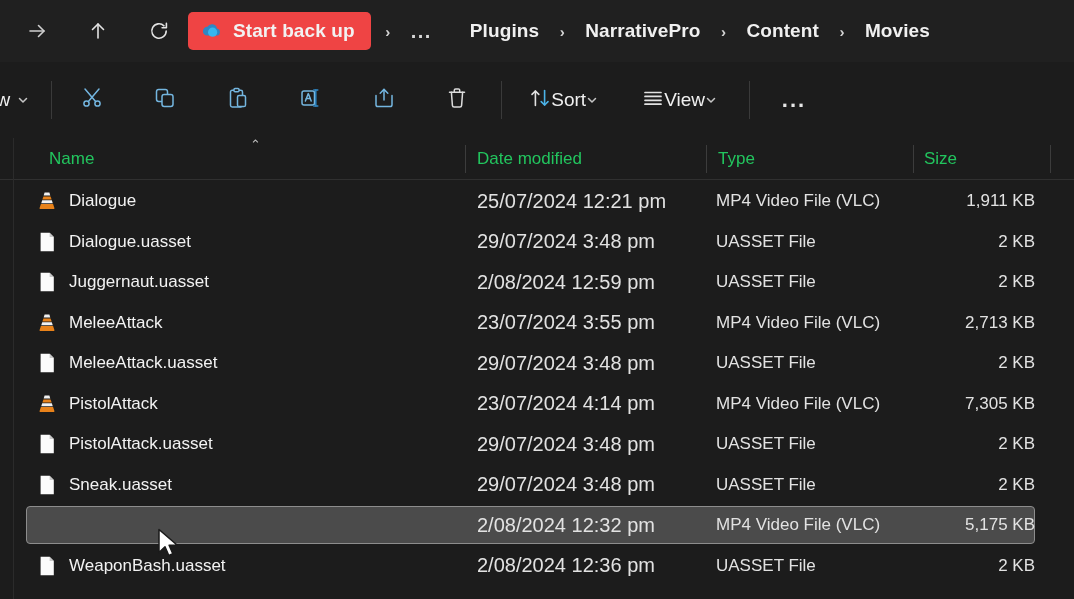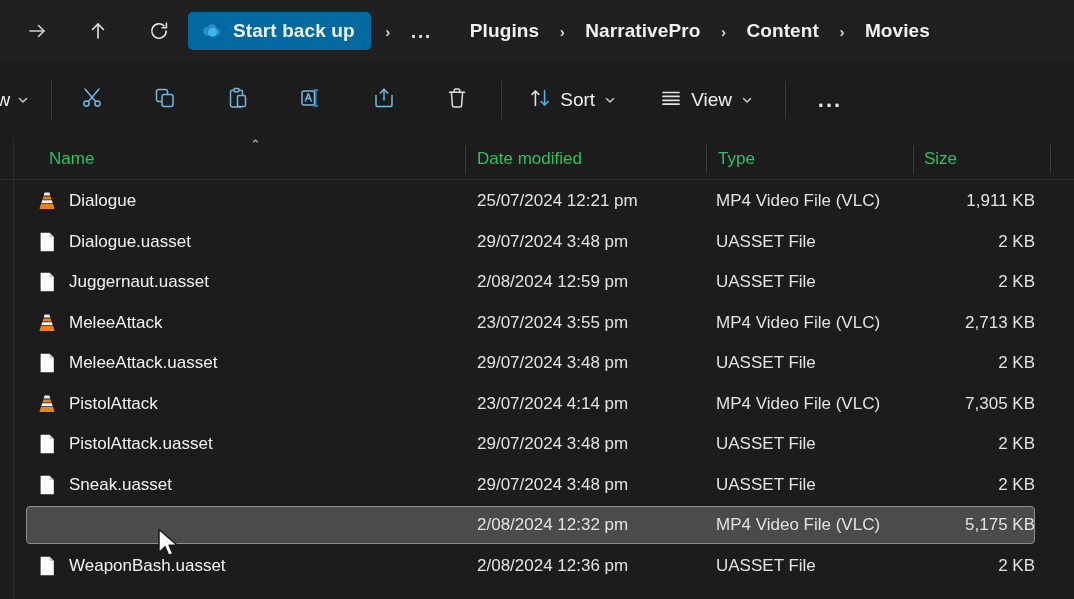--- a/index.html
+++ b/index.html
@@ -23,21 +23,21 @@
     border-radius: 5px; color: #cfcfcf;
   }
   .navbtn svg { display: block; }
   .nav-forward { margin-left: 16px; }
   .nav-up { margin-left: 19px; }
   .nav-refresh { margin-left: 19px; }
 
   .crumbs { display: flex; align-items: center; margin-left: 8px; height: 42px; }
   .crumb-pill {
     display: flex; align-items: center; gap: 9px;
-    background: #0369a1; border-radius: 5px;
+    background: #ef4444; border-radius: 5px;
     height: 38px; padding: 0 16px 0 12px;
   }
   .crumb-pill .lbl { font-size: 19px; color: #f2f2f2; font-weight: 600; letter-spacing: .1px; }
   .onedrive-icon { position: relative; width: 24px; height: 20px; flex: 0 0 auto; }
   .crumb-sep {
     width: 34px; text-align: center; color: #d4d4d4;
     font-size: 15px; font-weight: 700; user-select: none;
   }
   .crumb-ellipsis {
     color: #d8d8d8; font-size: 20px; font-weight: 700;
@@ -57,21 +57,21 @@
     display: flex; align-items: center; gap: 7px;
     color: #f0f0f0; font-size: 19px; margin-left: -22px; padding: 6px 8px;
   }
   .tb-divider { width: 1px; height: 38px; background: #3a3a3a; flex: 0 0 auto; }
   .tb-icon {
     width: 44px; height: 44px; flex: 0 0 auto;
     display: flex; align-items: center; justify-content: center;
     border-radius: 5px;
   }
   .tb-text {
-    display: flex; align-items: center; gap: 9px;
+    display: flex; align-items: center; 
     height: 44px; padding: 0 10px; border-radius: 5px;
     color: #f0f0f0; font-size: 19px;
   }
   .chev { display: inline-block; }
   .tb-dots {
     width: 48px; height: 44px; display: flex; align-items: center; justify-content: center;
     color: #e6e6e6; font-size: 22px; letter-spacing: 2px; line-height: 8px; font-weight: 700;
   }
 
   
@@ -98,21 +98,21 @@
   }
   .row .selbg {
     position: absolute; left: 26px; top: 1px; width: 1009px; height: 38px;
     border-radius: 4px; pointer-events: none;
   }
   .row.selected .selbg { background: #4b4b4b; border: 1px solid #8d8d8d; }
   .cell-name {
     position: absolute; left: 36px; display: flex; align-items: center; gap: 11px;
     font-size: 17px; color: #f2f2f2; white-space: nowrap;
   }
-  .cell-date { position: absolute; left: 477px; font-size: 17px; color: #e2e2e2; white-space: nowrap; }
+  .cell-date { position: absolute; left: 477px; font-size: 20px; color: #e2e2e2; white-space: nowrap; }
   .cell-type { position: absolute; left: 716px; font-size: 17px; color: #e2e2e2; white-space: nowrap; }
   .cell-size {
     position: absolute; left: 880px; width: 155px; text-align: right;
     font-size: 17px; color: #e2e2e2; white-space: nowrap;
   }
 
   
   .ficon { width: 22px; height: 22px; flex: 0 0 auto; position: relative; }
   .edge-line { position: absolute; left: 13px; top: 138px; width: 1px; height: 461px; background: #2b2b2b; }
 

